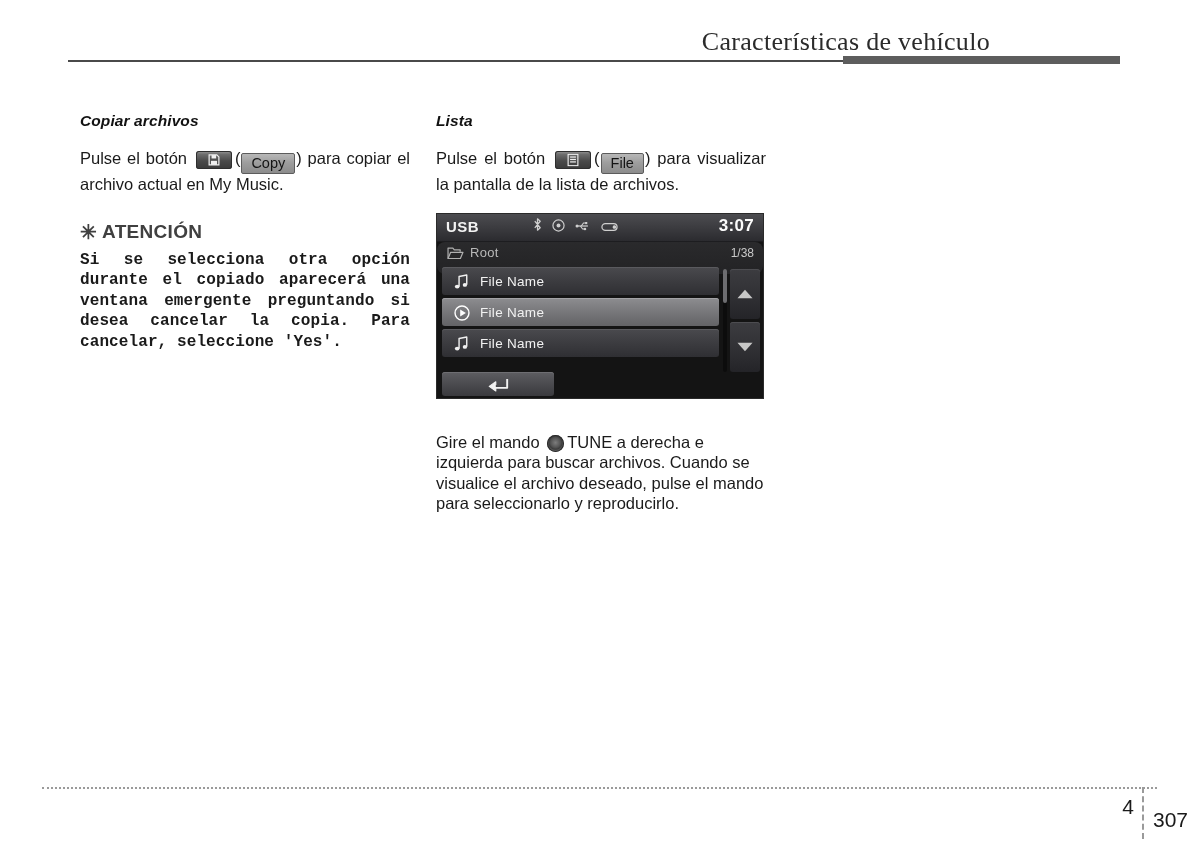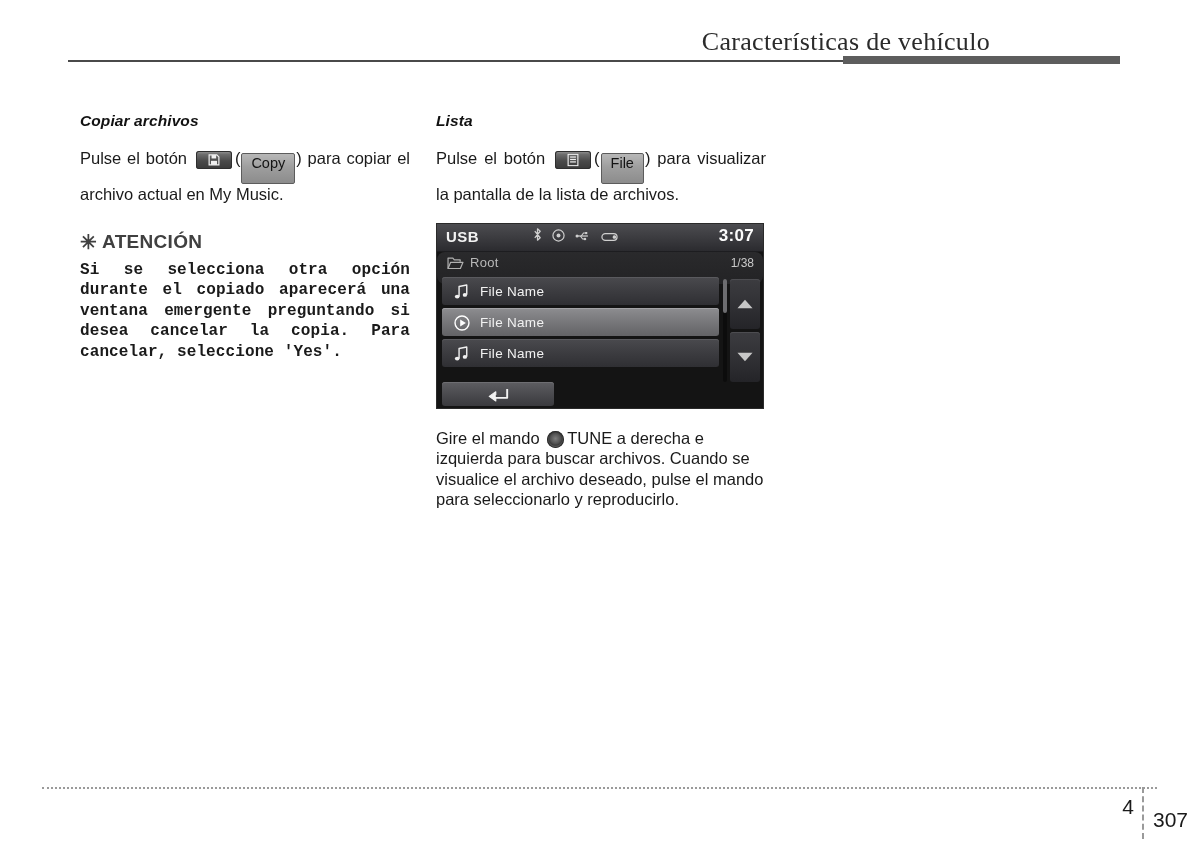--- a/index.html
+++ b/index.html
@@ -91,21 +91,21 @@
     position: relative;
     margin: 0 3px;
     box-shadow: inset 0 0 0 1px #2e2e2e;
   }
   .key-btn svg { position: absolute; left: 50%; top: 50%; transform: translate(-50%,-50%); }
 
   
   .chip {
     display: inline-block;
     vertical-align: -4px;
-    padding: 1px 9px 12px 9px;
+    padding: 1px 9px 2px 9px;
     border-radius: 2px;
     background: linear-gradient(to bottom, #b8b8b8 0%, #9e9e9e 45%, #8c8c8c 100%);
     border: 1px solid #5c5c5c;
     color: #141414;
     font-size: 14.5px;
     line-height: 16px;
     font-family: "Liberation Sans", sans-serif;
     margin: 0 1px;
   }
 
@@ -264,21 +264,21 @@
     position: absolute;
     left: 5px; top: 158px;
     width: 112px; height: 24px;
     border-radius: 3px;
     background: linear-gradient(to bottom, #5e5e62 0%, #4b4b4f 50%, #3a3a3e 100%);
     box-shadow: inset 0 1px 0 #6e6e72;
   }
   #back-button svg { position: absolute; left: 50%; top: 50%; transform: translate(-50%,-50%); }
 
   #display-caption {
-    margin-top: 19px;
+    margin-top: 33px;
   }
 
   
   .knob-glyph {
     display: inline-block;
     vertical-align: -4px;
     width: 17px; height: 17px;
     border-radius: 50%;
     background: radial-gradient(circle at 50% 45%, #7d7d7d 0%, #545454 38%, #3c3c3c 52%, #6e6e6e 70%, #2f2f2f 100%);
     margin: 0 3px;

